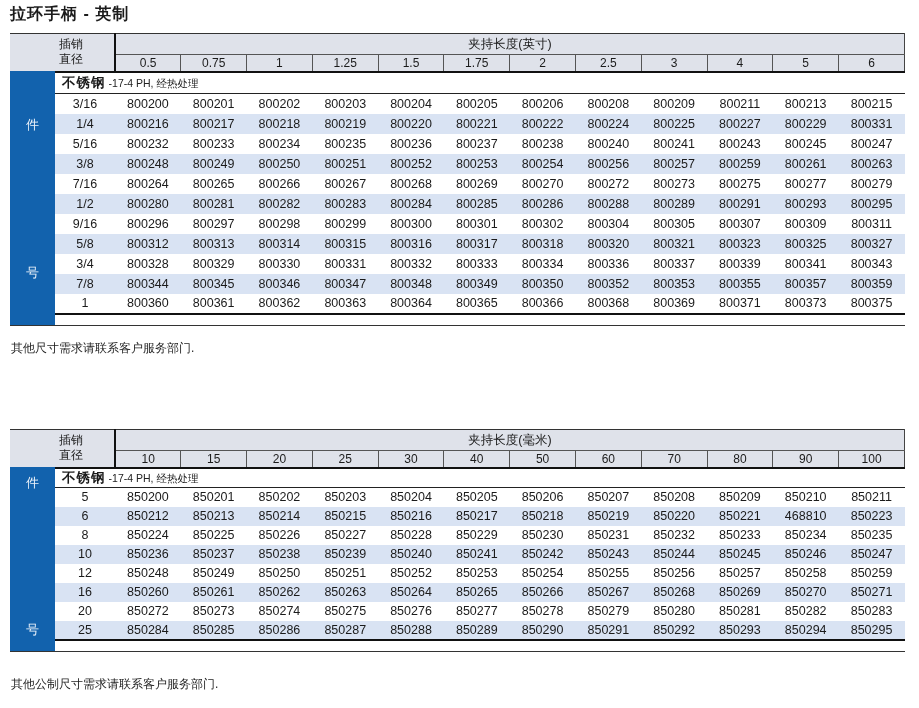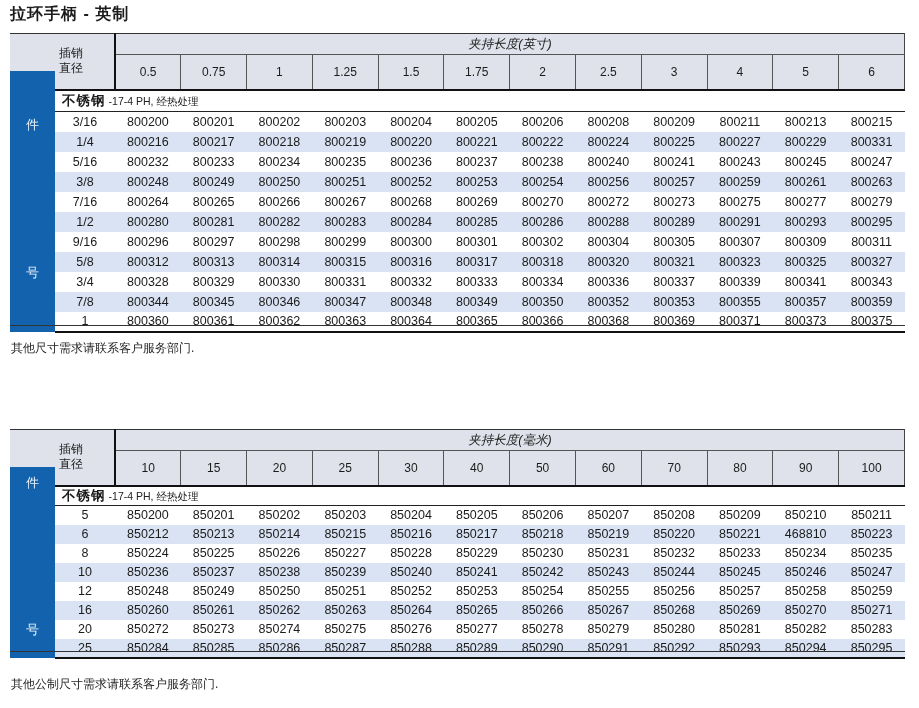--- a/index.html
+++ b/index.html
@@ -14,30 +14,30 @@
 
   .tbl-wrap { position: absolute; left: 10px; width: 895px; }
   #wrap1 { top: 33px; height: 300px; }
   #wrap2 { top: 429px; height: 232px; }
 
   table.grid { border-collapse: collapse; table-layout: fixed; width: 895px;
     border-top: 1px solid #333; }
   td { padding: 0; vertical-align: middle; font-size: 12.5px; overflow: hidden; white-space: nowrap; }
 
   .hrowA { height: 21px; }
-  .hrowB { height: 35px; }
+  .hrowB { height: 17px; }
   .matrow { height: 22px; }
   .datarow { height: 20px; margin-left: 22px; }
   .metric .matrow { height: 20px; }
   .metric .datarow { height: 19px; }
 
   .pin { background: #dfe2ea; text-align: center; font-size: 12px; line-height: 1.3;
     padding-left: 18px; border-bottom: 2px solid #111; }
   .spanhead { background: #dfe2ea; text-align: center; font-size: 12.5px;
-    border-left: 2px solid #111; border-bottom: 1px solid #555; border-right: 1px solid #444; font-style: italic; }
+    border-left: 2px solid #111; border-bottom: 1px solid #555; border-right: 1px solid #444; }
   .colhead { background: #dfe2ea; text-align: center; font-size: 12px;
     border-left: 1px solid #555; border-bottom: 2px solid #111; }
   .colhead:first-child { border-left: 2px solid #111; }
   .colhead:last-child { border-right: 1px solid #444; }
 
   .bandcell { background: #1262ad; border: none; }
   .matcell { background: #ffffff; border-bottom: 1px solid #222; padding-left: 7px; font-size: 11px; }
   .matcell b { font-size: 13.5px; font-weight: bold; letter-spacing: 1px; }
   .matcell .note { font-size: 10.5px; color: #222; margin-top: 48px; }
 

